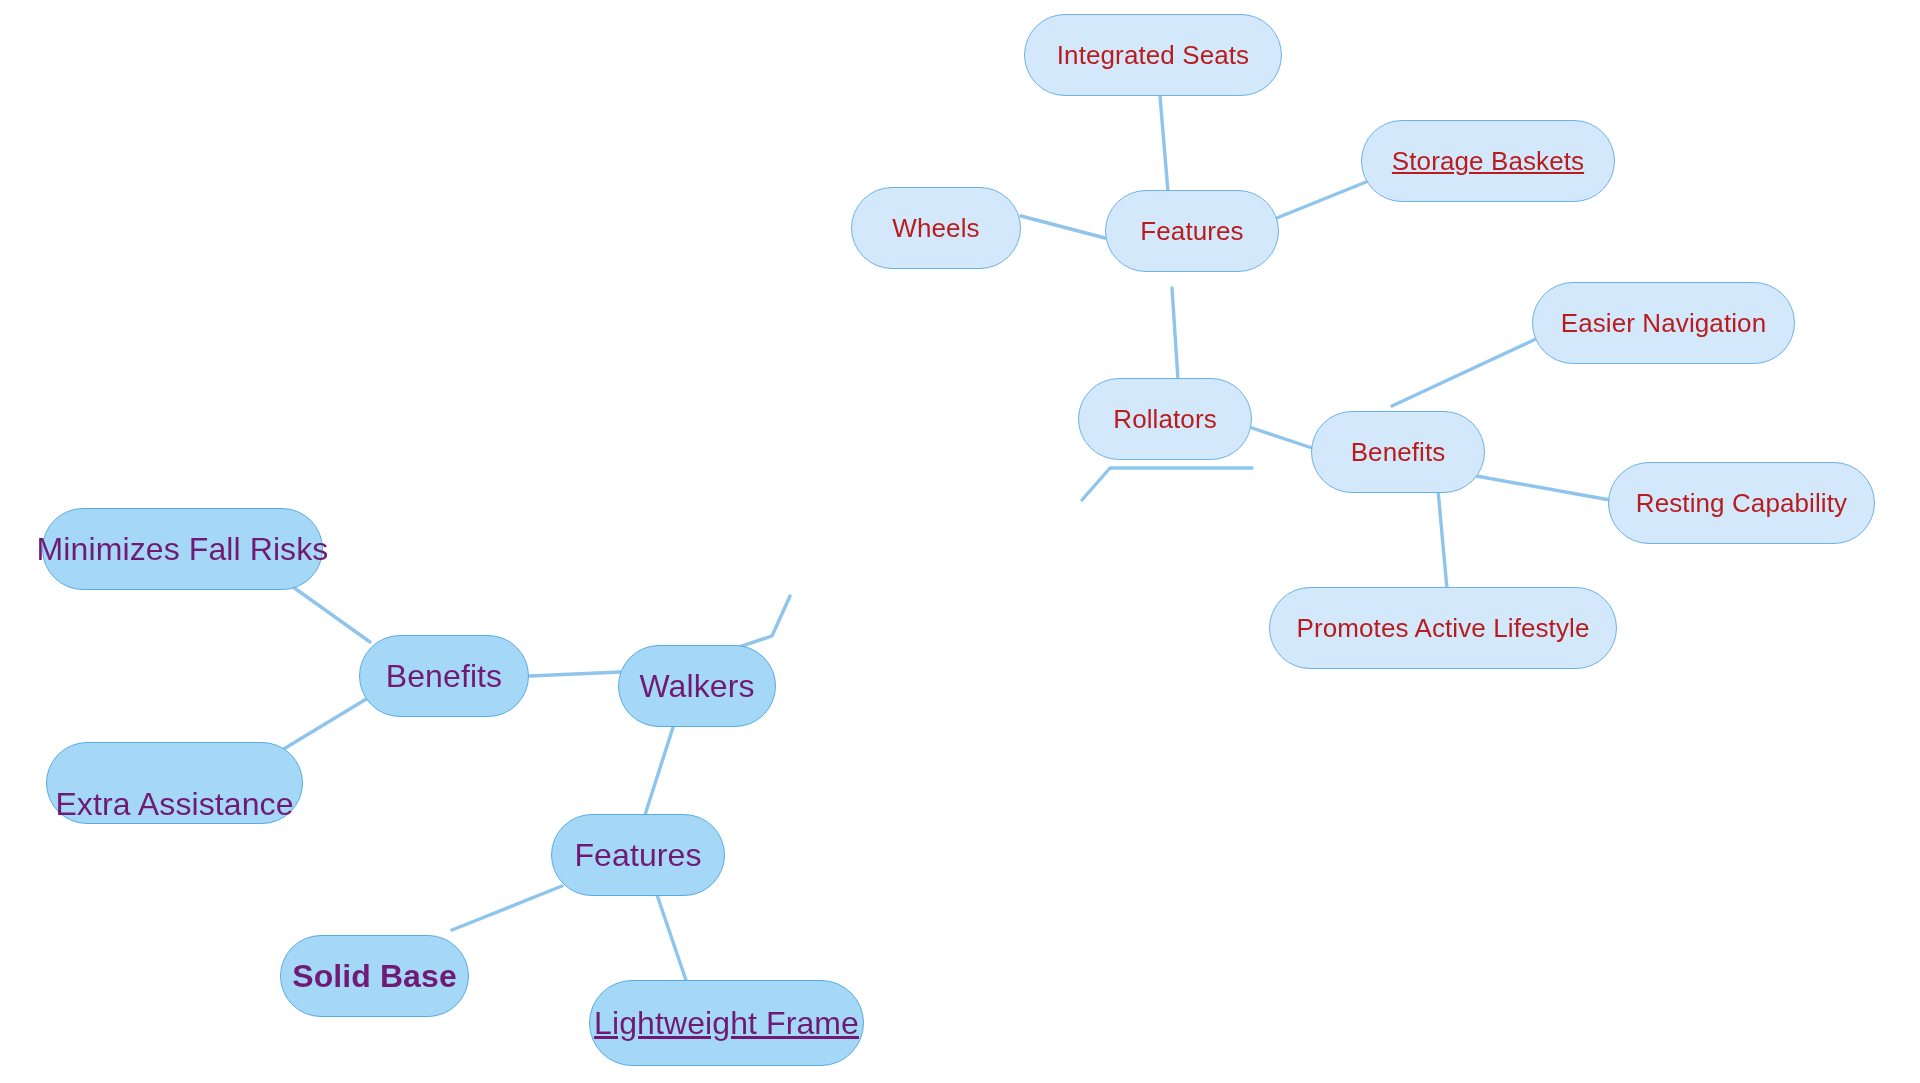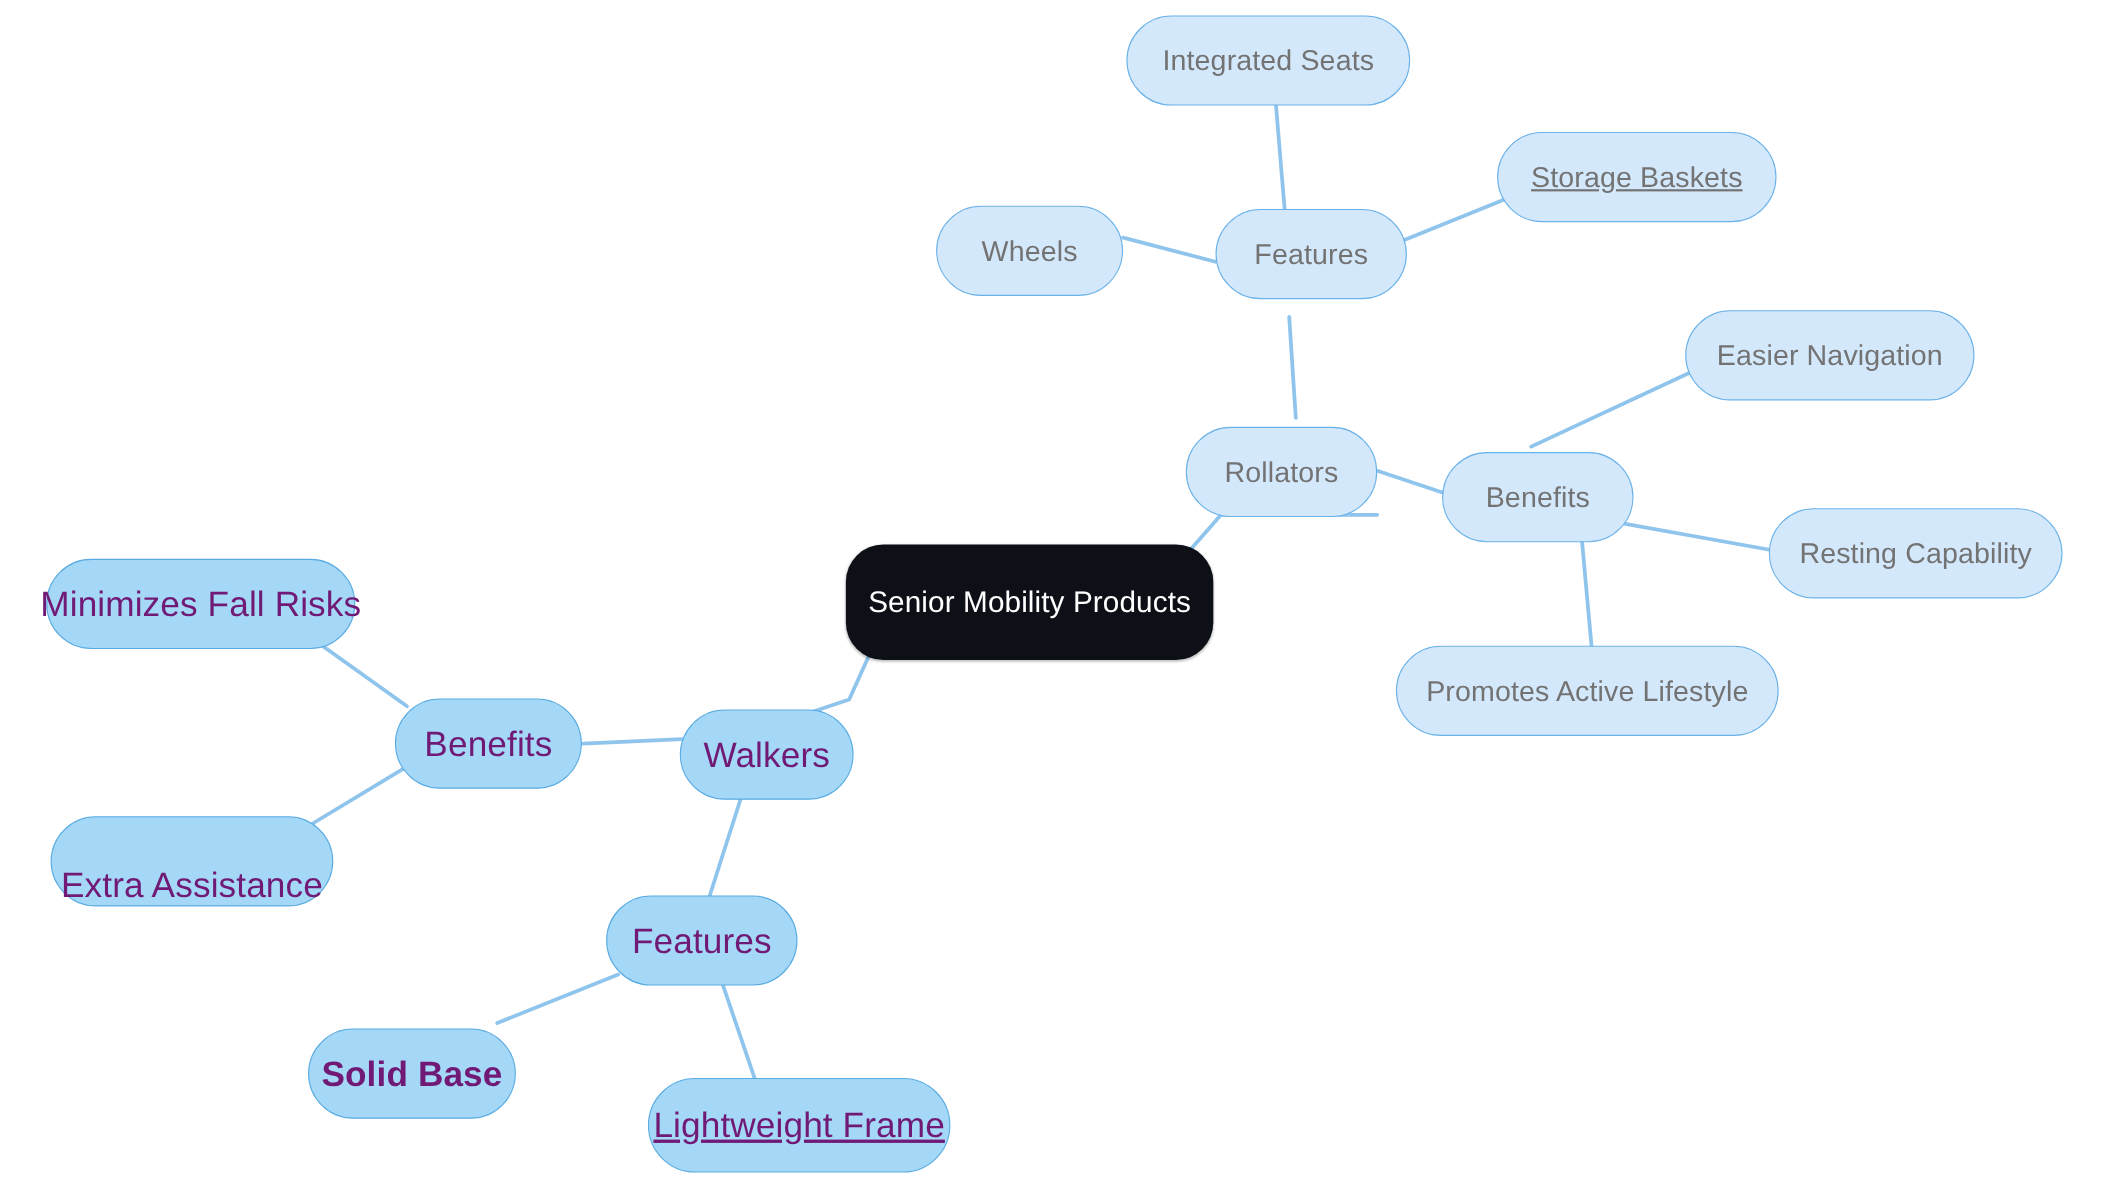--- a/index.html
+++ b/index.html
@@ -37,21 +37,21 @@
     background: #0d1117;
     color: #ffffff;
     font-size: 27px;
     border: none;
     border-radius: 34px;
     box-shadow: 0 1px 2px rgba(0,0,0,0.22);
   }
   .node-light {
     background: #d4e8fc;
     border: 1.6px solid #6bb2e8;
-    color: #737373;
+    color: #b91c1c;
     font-size: 26px;
   }
   .node-strong {
     background: #a5d8f7;
     border: 1.6px solid #58abe2;
     color: #701a75;
     font-size: 32px;
   }
 </style>
 </head>
@@ -89,25 +89,22 @@
       <path d="M 368 698 L 282 750"></path>
 
       <path d="M 676 718 L 644 818"></path>
 
       <path d="M 562 886 L 452 930"></path>
 
       <path d="M 656 892 L 690 992"></path>
     </g>
   </svg>
 
-  <div class="node node-root" style="left:769px; top:495px; width:334px; height:105px;">
-    <span>Senior Mobility Products</span>
-  </div>
 
-  <div class="node node-light" style="left:1078px; top:378px; width:174px; height:82px;margin-top:10px;">
+  <div class="node node-light" style="left:1078px; top:378px; width:174px; height:82px;">
     <span>Rollators</span>
   </div>
 
   <div class="node node-light" style="left:1105px; top:190px; width:174px; height:82px;">
     <span>Features</span>
   </div>
 
   <div class="node node-light" style="left:851px; top:173px; width:170px; height:82px;margin-top:14px;">
     <span>Wheels</span>
   </div>

